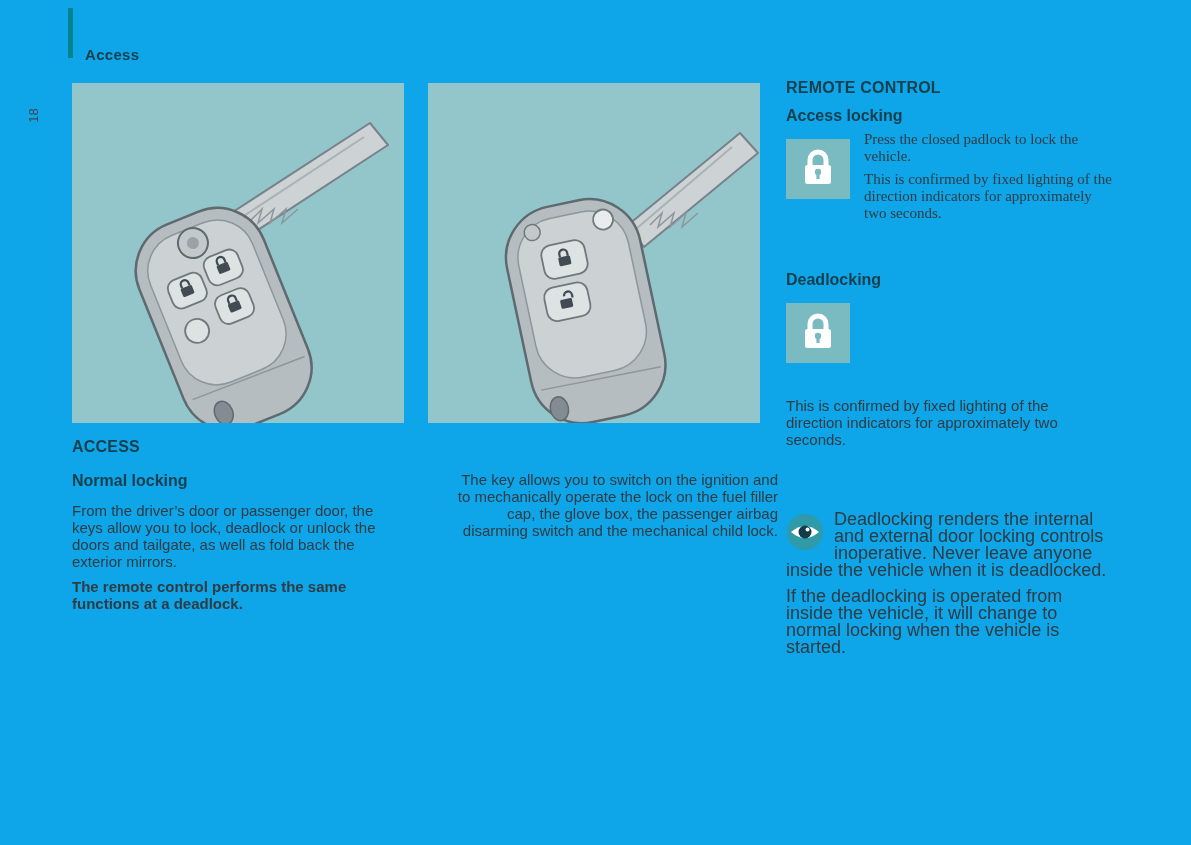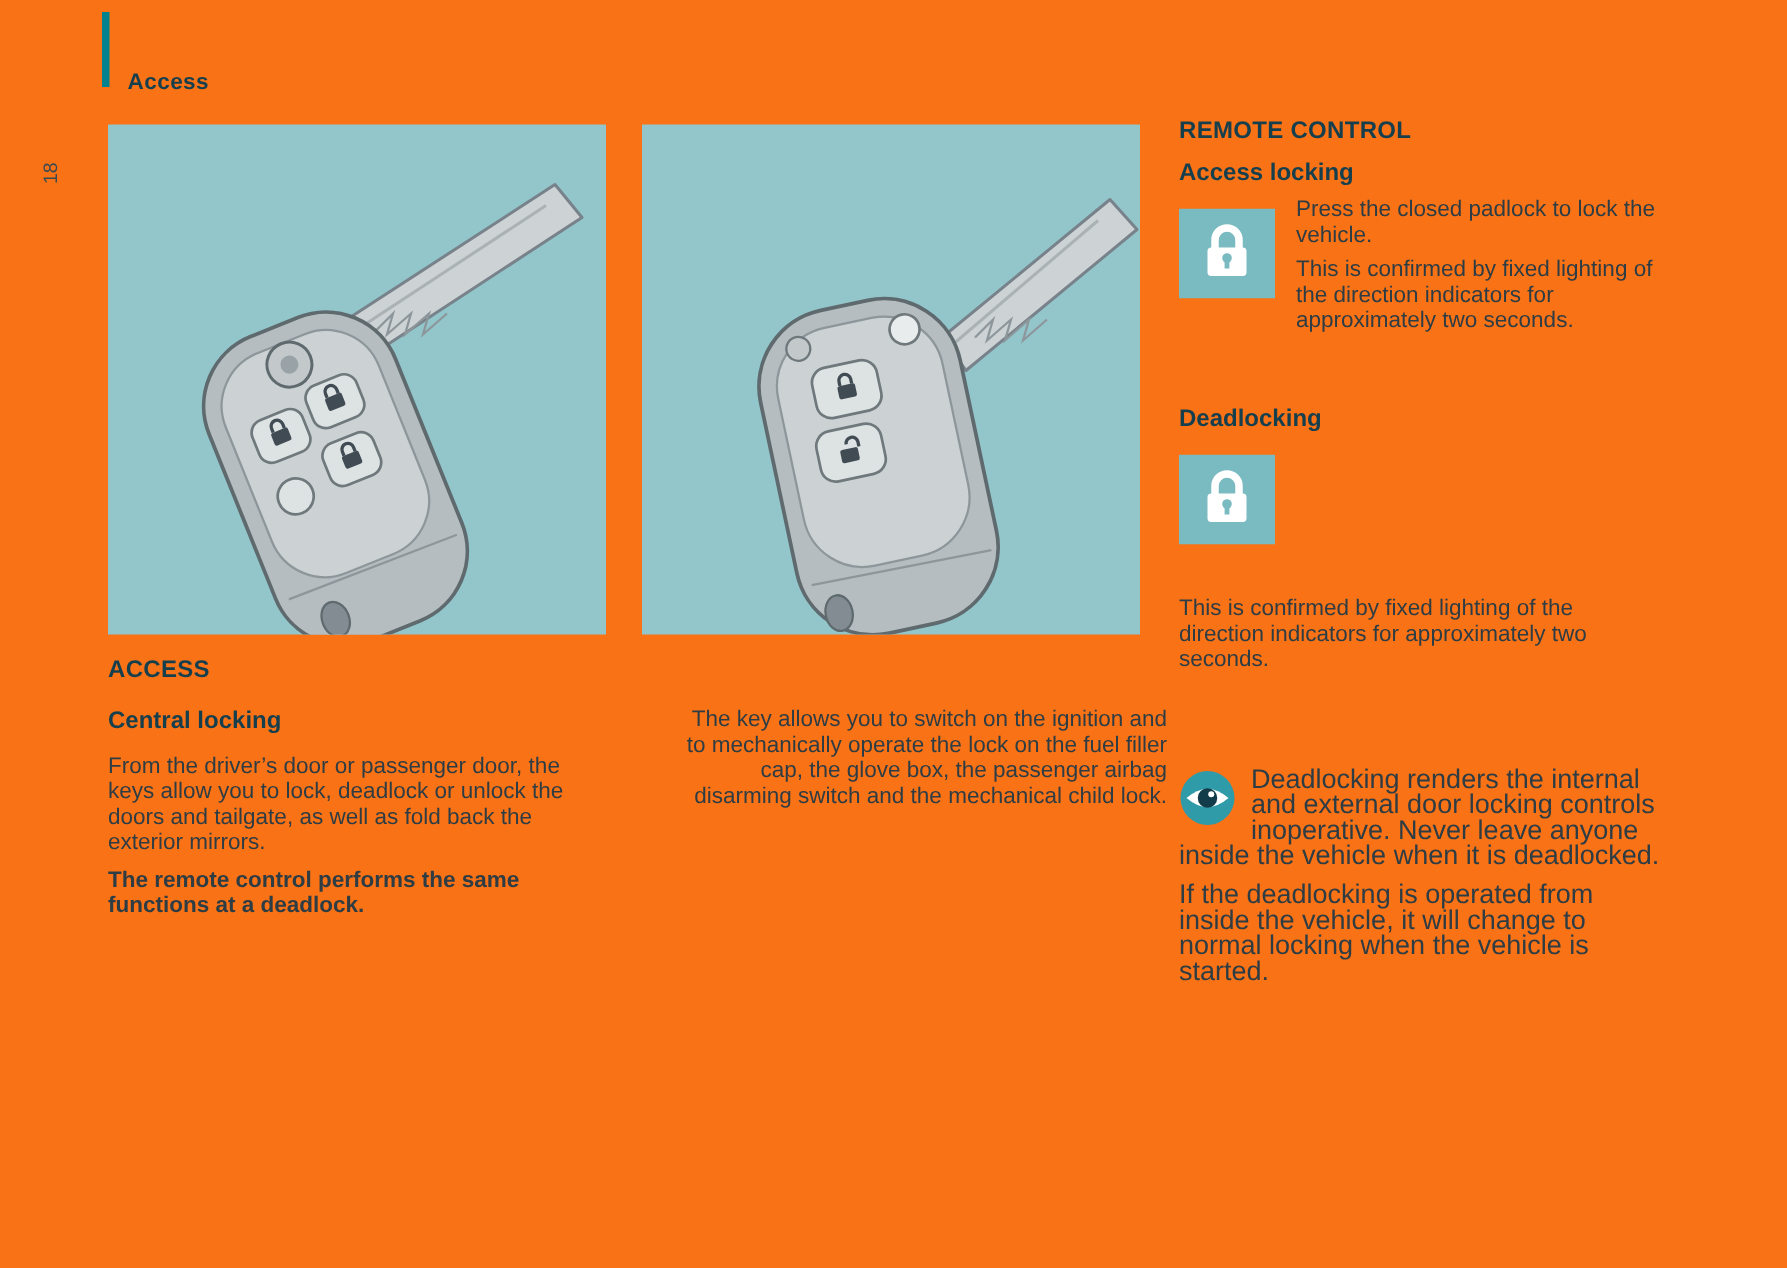--- a/index.html
+++ b/index.html
@@ -1,17 +1,17 @@
 <!DOCTYPE html>
 <html><head>
 <meta charset="utf-8">
 <style>
   html,body{margin:0;padding:0;background:#ffffff;}
   .page{
-    position:relative;width:1191px;height:845px;background:#f97316;
+    position:relative;width:1191px;height:845px;background:#0ea5e9;
     font-family:"Liberation Sans",sans-serif;color:#2e3c44;overflow:hidden;
   }
   .accent-bar{position:absolute;left:68px;top:8px;width:5px;height:50px;background:#00828f;}
   .page-header{position:absolute;left:85px;top:46px;font-size:15px;font-weight:bold;color:#163f4e;letter-spacing:.3px;}
   .page-number{position:absolute;left:26px;top:108px;font-size:13px;color:#3c4a52;transform:rotate(-90deg);transform-origin:center;}
   .panel{position:absolute;top:83px;width:332px;height:340px;background:#92c6cb;}
   .panel1{left:72px;}
   .panel2{left:428px;}
   .col{position:absolute;font-size:15px;line-height:17px;}
   .left-col{left:72px;top:438px;width:305px;}
@@ -22,21 +22,21 @@
   p{margin:0 0 8px 0;}
   .bold{font-weight:bold;}
   .rc-title{position:absolute;left:786px;top:79px;font-size:16px;font-weight:bold;color:#163f4e;letter-spacing:.2px;}
   .rc-normal-h{position:absolute;left:786px;top:107px;font-size:16px;font-weight:bold;color:#163f4e;}
   .rc-dead-h{position:absolute;left:786px;top:271px;font-size:16px;font-weight:bold;color:#163f4e;}
   .icon-row{position:absolute;left:786px;width:330px;display:flex;gap:14px;font-size:15px;line-height:17px;}
   .row1{top:131px;}
   .row2{top:295px;}
   .icon-sq{flex:none;width:64px;height:60px;margin-top:8px;}
   .icon-row .txt{width:250px;}
-  .icon-row .txt p{margin:0 0 6px 0;}
+  .icon-row .txt p{margin:0 0 6px 0;font-family:Liberation Serif, serif;}
   .rc-confirm{position:absolute;left:786px;top:397px;width:300px;font-size:15px;line-height:17px;}
   .rc-note{position:absolute;left:786px;top:511px;width:322px;font-size:18px;line-height:17px;}
   .rc-note .eye{float:left;width:38px;height:38px;margin:2px 10px 4px 0;}
   .rc-note p{margin:0 0 9px 0;}
   svg{display:block;}
 </style>
 </head>
 <body>
 
 <div class="page">
@@ -103,21 +103,21 @@
         <use href="#pl2" transform="translate(150 172)"></use>
         <use href="#pl2open" transform="translate(144 214)"></use>
         <line x1="100" y1="298" x2="222" y2="300" stroke="#8d969a" stroke-width="1.5"></line>
         <ellipse cx="114" cy="320" rx="9" ry="12" fill="#828c92" stroke="#5f6a6f" stroke-width="1.5"></ellipse>
       </g>
     </svg>
   </div>
 
   <div class="col left-col">
     <h2 class="h-caps">ACCESS</h2>
-    <h3 class="h-sub">Central locking</h3>
+    <h3 class="h-sub">Normal locking</h3>
     <p>From the driver’s door or passenger door, the keys allow you to lock, deadlock or unlock the doors and tailgate, as well as fold back the exterior mirrors.</p>
     <p class="bold">The remote control performs the same functions at a deadlock.</p>
   </div>
 
   <div class="col mid-col">
     <p>The key allows you to switch on the ignition and to mechanically operate the lock on the fuel filler cap, the glove box, the passenger airbag disarming switch and the mechanical child lock.</p>
   </div>
 
   <div class="rc-title">REMOTE CONTROL</div>
   <div class="rc-normal-h">Access locking</div>

